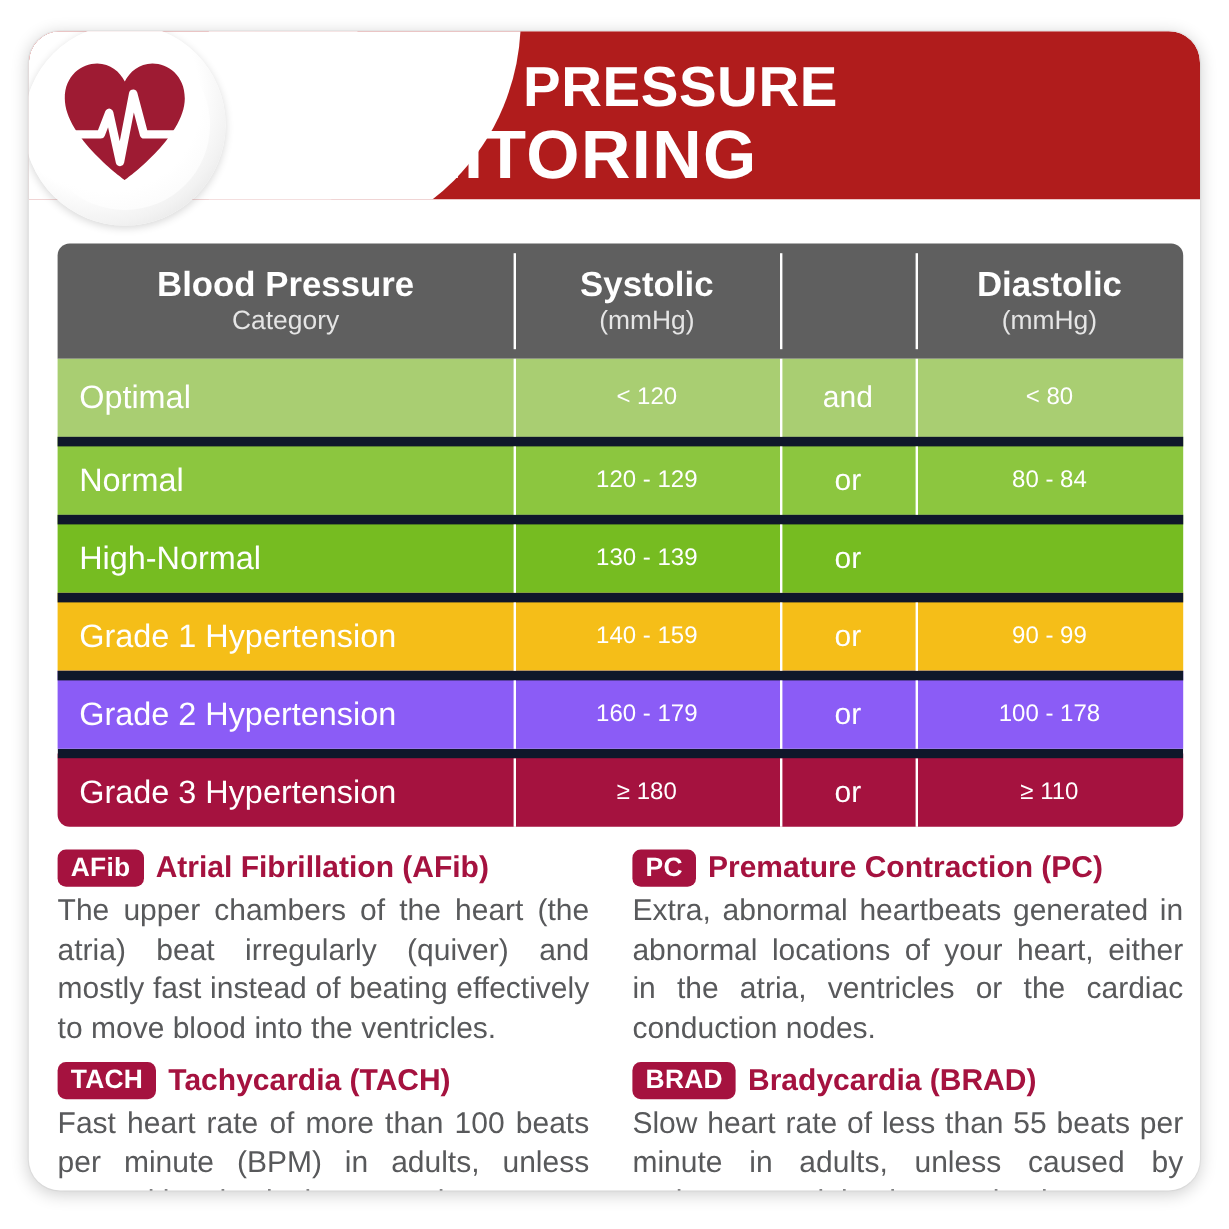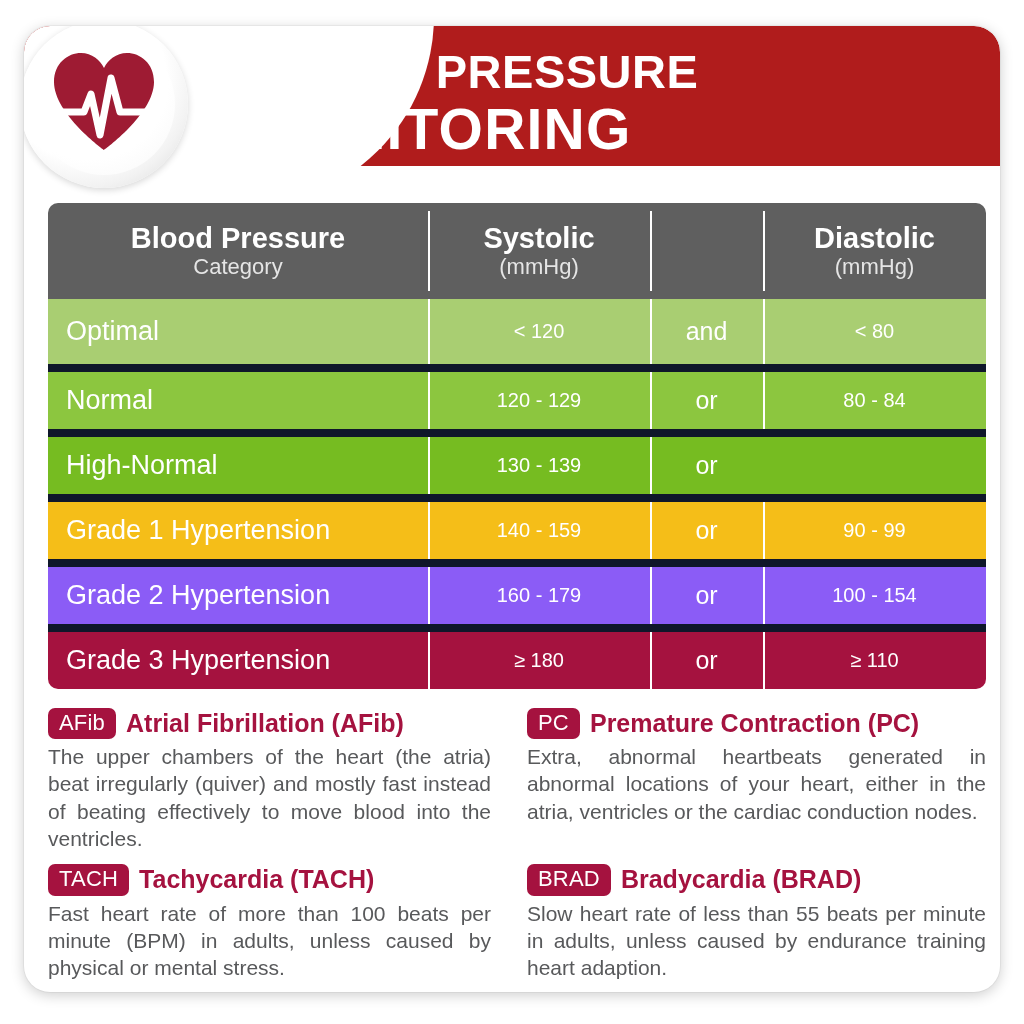--- a/index.html
+++ b/index.html
@@ -213,35 +213,35 @@
     gap: 10px;
     margin-bottom: 4px;
   }
   .badge {
     display: inline-flex;
     align-items: center;
     justify-content: center;
     background: #a5123f;
     color: #ffffff;
     font-size: 22px;
-    font-weight: 400;
+    font-weight: 700;
     border-radius: 7px;
     padding: 3px 11px 4px 11px;
     line-height: 1.1;
     letter-spacing: 0.2px;
   }
   .legend-title {
     color: #a5123f;
     font-size: 25px;
     font-weight: 700;
     white-space: nowrap;
   }
   .legend-desc {
     color: #58595b;
-    font-size: 21px;
+    font-size: 25px;
     line-height: 1.30;
     text-align: justify;
     text-justify: inter-word;
   }
 </style>
 </head>
 <body>
 
 <div id="root">
   <div class="card">
@@ -339,21 +339,21 @@
             <div class="cell c-cat">
               <div class="td-cat">Grade 2 Hypertension</div>
             </div>
             <div class="cell c-sys">
               <div class="td-val">160 - 179</div>
             </div>
             <div class="cell c-conj">
               <div class="td-conj">or</div>
             </div>
             <div class="cell c-dia">
-              <div class="td-val">100 - 154</div>
+              <div class="td-val">100 - 178</div>
             </div>
           </div>
           <div class="trow tbody-row last" style="background: rgb(165, 18, 63);">
             <div class="cell c-cat">
               <div class="td-cat">Grade 3 Hypertension</div>
             </div>
             <div class="cell c-sys">
               <div class="td-val">≥ 180</div>
             </div>
             <div class="cell c-conj">

